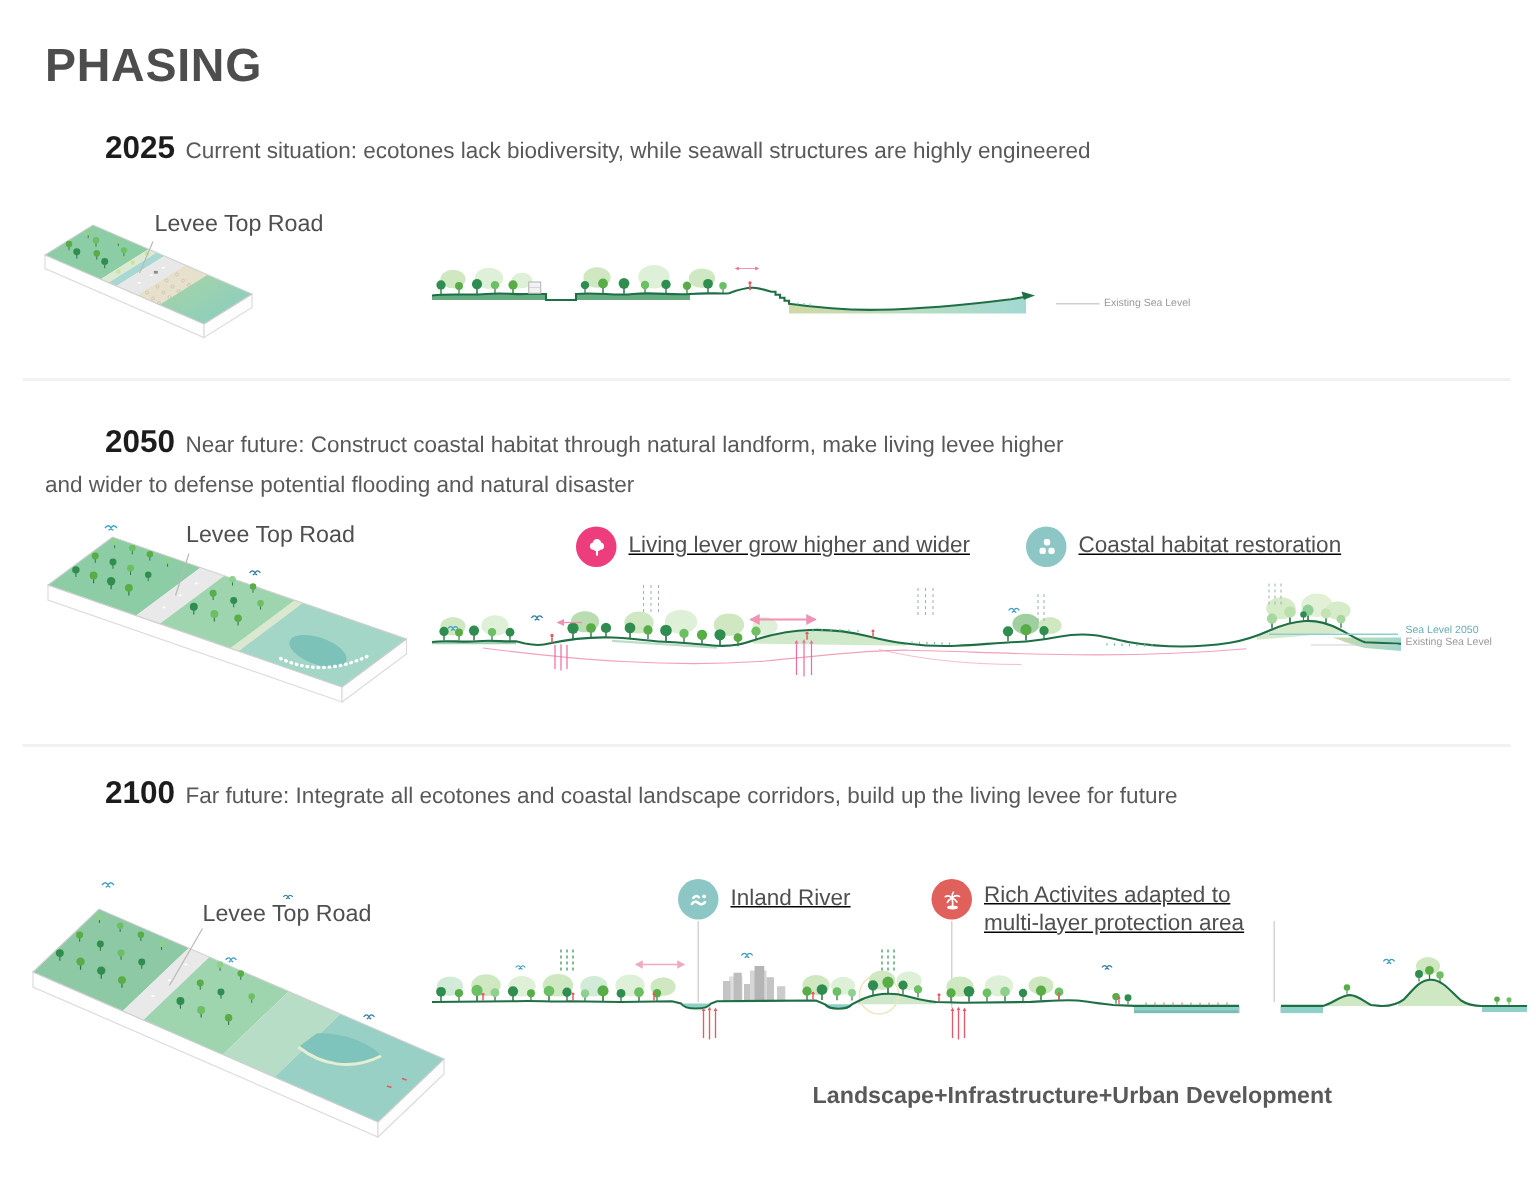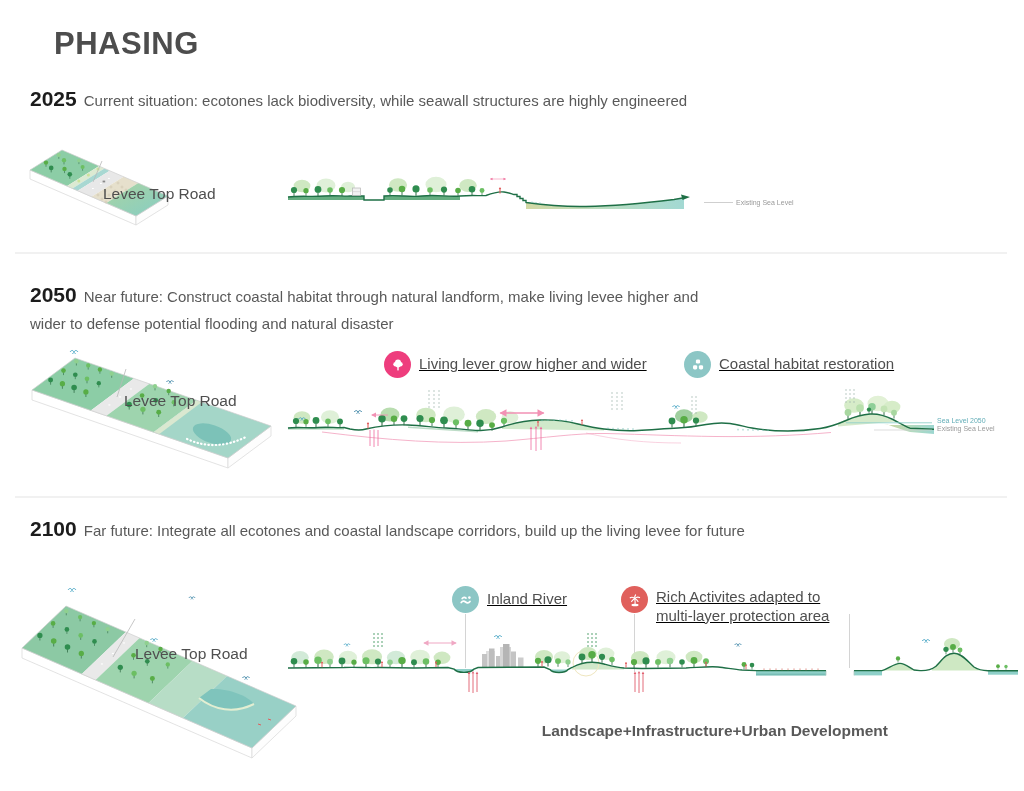--- a/index.html
+++ b/index.html
@@ -1,22 +1,22 @@
 <!DOCTYPE html>
 <html><head>
 <meta charset="utf-8">
 <style>
   html,body{margin:0;padding:0;background:#fff;}
   .canvas{position:relative;width:1024px;height:791px;background:#fff;
           font-family:"Liberation Sans",sans-serif;overflow:hidden;}
   .abs{position:absolute;}
-  .title{font-size:31px;font-weight:800;color:#4d4d4d;letter-spacing:.5px;margin-left:24px;}
+  .title{font-size:31px;font-weight:800;color:#4d4d4d;letter-spacing:.5px;}
   .heading{font-size:15px;color:#595959;line-height:1.55;}
-  .heading .year{font-size:21px;font-weight:700;color:#1c1c1c;margin-right:7px;}
-  .levee-label{font-size:15.5px;color:#4f4f4f;margin-top:44px;}
+  .heading .year{font-size:21px;font-weight:700;color:#1c1c1c;margin-right:7px;margin-left:40px;}
+  .levee-label{font-size:15.5px;color:#4f4f4f;}
   .legend{display:flex;align-items:center;text-decoration:underline;}
   .legend.top{align-items:flex-start;}
   .licon{width:27px;height:27px;border-radius:50%;display:flex;align-items:center;
          justify-content:center;flex:0 0 27px;}
   .ltext{font-size:15px;color:#4f4f4f;margin-left:8px;line-height:1.25;}
   .w180{width:184px;padding-top:2px;}
   .tiny{font-size:7px;white-space:nowrap;}
   .caption{font-size:15.5px;font-weight:700;color:#595959;text-align:right;}
   .divider{height:2px;background:#f1f1f1;}
   .vleader{width:1px;background:#d4d4d4;}

